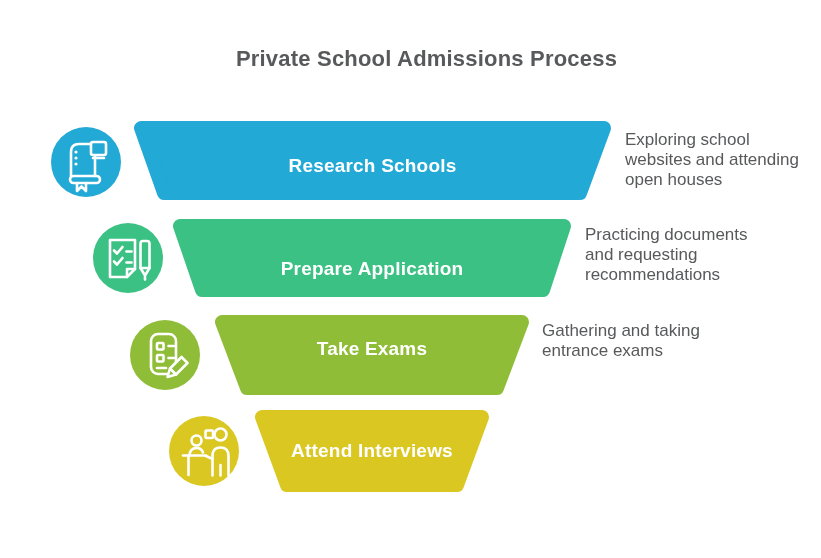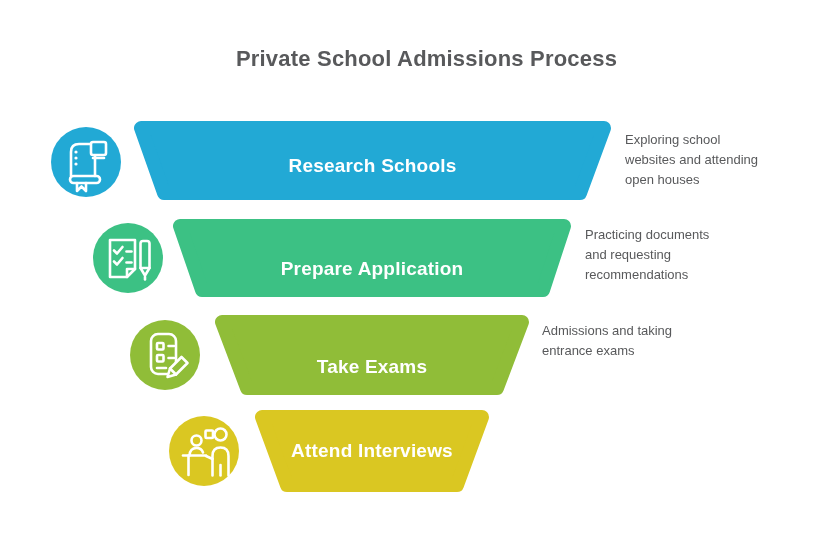--- a/index.html
+++ b/index.html
@@ -40,21 +40,21 @@
     color: #FFFFFF;
     letter-spacing: 0.2px;
   }
   .icon-badge {
     position: absolute;
     width: 70px;
     height: 70px;
   }
   .stage-desc {
     position: absolute;
-    font-size: 13px;
+    font-size: 17px;
     line-height: 20px;
     color: #58595B;
     white-space: pre-line;
     max-width: 200px;
   }
   .lineart {
     stroke: #FFFFFF;
     stroke-width: 2.6;
     fill: none;
     stroke-linecap: round;
@@ -111,37 +111,37 @@
       </g>
     </svg>
   </div>
   <div class="stage-desc" style="left:585px;top:225px">Practicing documents
 and requesting
 recommendations</div>
 
   <svg class="tz" style="left:215px;top:315px" width="314" height="80">
     <polygon points="7,7 307,7 282,73 32,73" stroke-width="14" stroke-linejoin="round" fill="#90BD38" stroke="#90BD38"></polygon>
   </svg>
-  <div class="stage-label" style="left:215px;top:315px;width:314px;height:104px">Take Exams</div>
+  <div class="stage-label" style="left:215px;top:297px;width:314px;height:104px">Take Exams</div>
   <div class="icon-badge" style="left:130px;top:320px">
     <svg width="70" height="70" viewBox="0 0 70 70">
       <circle cx="35" cy="35" r="35" fill="#90BD38"></circle>
       <g class="lineart">
         <rect x="21" y="14" width="25" height="40" rx="7"></rect>
         <rect x="27" y="23" width="6.5" height="6.5" rx="1"></rect>
         <path d="M38.5 26 h5.5"></path>
         <rect x="27" y="35" width="6.5" height="6.5" rx="1"></rect>
         <path d="M38.5 38 h5.5"></path>
         <path d="M27 48 h9"></path>
         <path d="M37.5 57 l2.5 -8.5 11.5 -11.5 6 6 -11.5 11.5 -8.5 2.5 z" fill="#90BD38"></path>
         <path d="M40 48.5 l6 6"></path>
       </g>
     </svg>
   </div>
-  <div class="stage-desc" style="left:542px;top:321px">Admissions and taking
+  <div class="stage-desc" style="left:542px;top:321px">Gathering and taking
 entrance exams</div>
 
   <svg class="tz" style="left:255px;top:410px" width="234" height="82">
     <polygon points="7,7 227,7 202,75 32,75" stroke-width="14" stroke-linejoin="round" fill="#DAC722" stroke="#DAC722"></polygon>
   </svg>
   <div class="stage-label" style="left:255px;top:410px;width:234px;height:82px">Attend Interviews</div>
   <div class="icon-badge" style="left:169px;top:416px">
     <svg width="70" height="70" viewBox="0 0 70 70">
       <circle cx="35" cy="35" r="35" fill="#DAC722"></circle>
       <g class="lineart">

